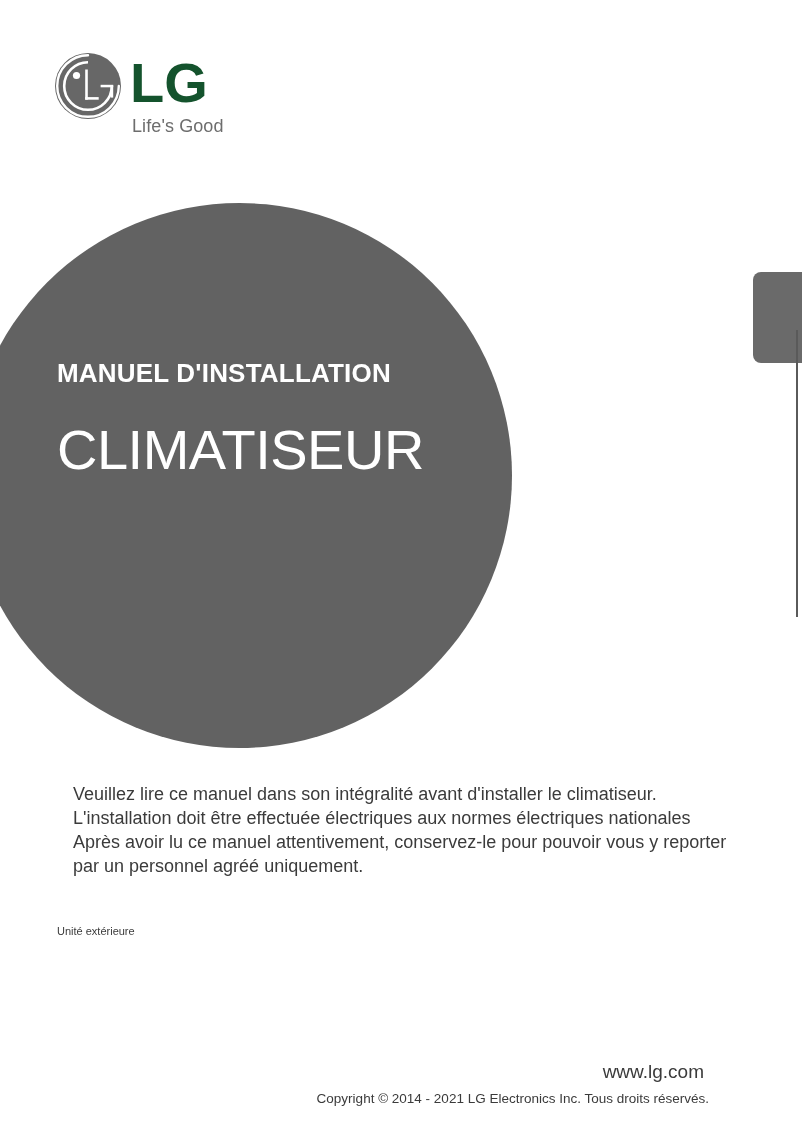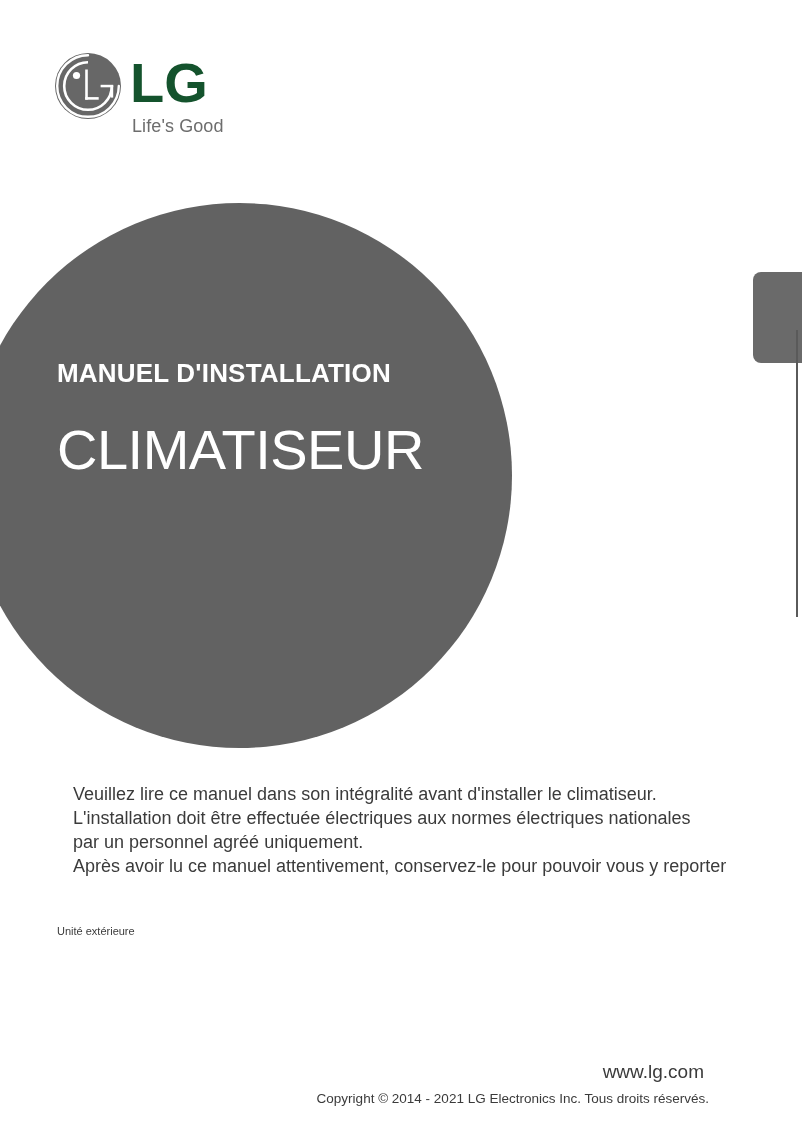--- a/index.html
+++ b/index.html
@@ -197,22 +197,22 @@
   </div>
 
   <div class="lang-tab">
     <div class="lang-tab-label">FRANÇAIS</div>
   </div>
   <div class="lang-rule"></div>
 
   <div class="intro">
     <p>Veuillez lire ce manuel dans son intégralité avant d'installer le climatiseur.</p>
     <p>L'installation doit être effectuée électriques aux normes électriques nationales</p>
+    <p>Après avoir lu ce manuel attentivement, conservez-le pour pouvoir vous y reporter</p>
     <p>par un personnel agréé uniquement.</p>
-    <p>Après avoir lu ce manuel attentivement, conservez-le pour pouvoir vous y reporter</p>
   </div>
 
   <div class="unit-line">Unité extérieure</div>
 
   <div class="footer">
     <div class="footer-url">www.lg.com</div>
   </div>
   <div class="footer-copyright">Copyright © 2014 - 2021 LG Electronics Inc. Tous droits réservés.</div>
 
 </div>

